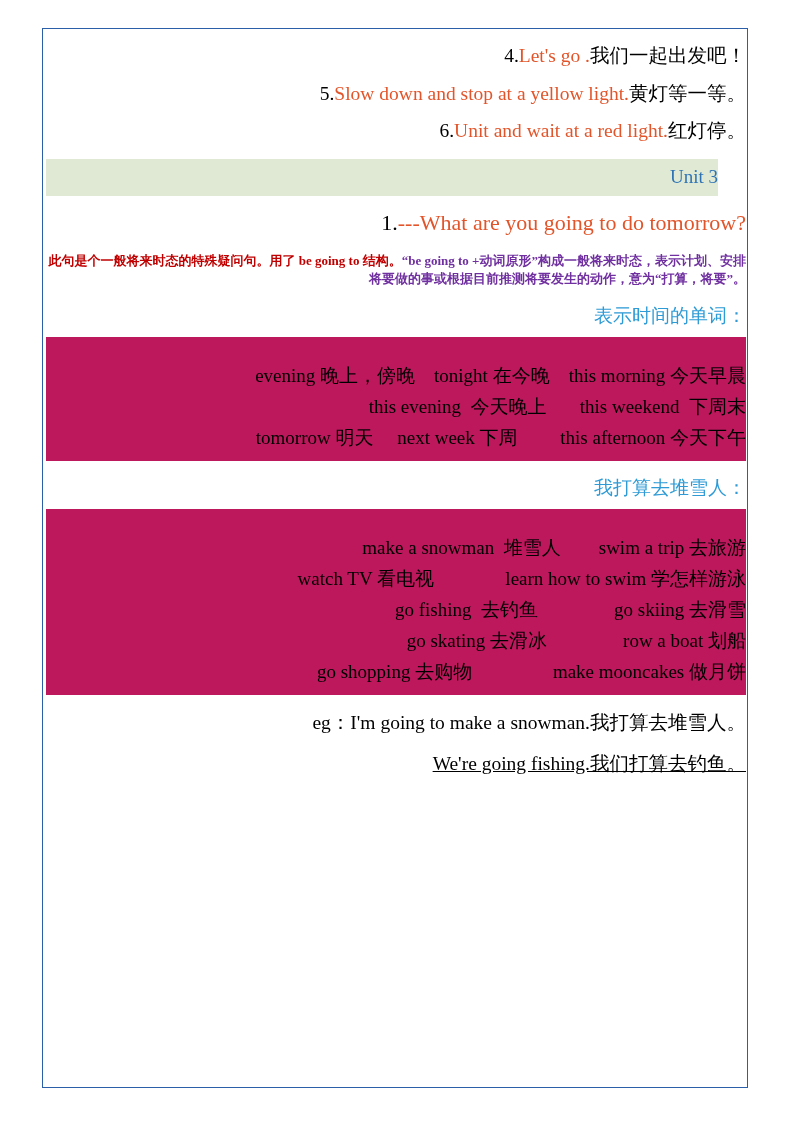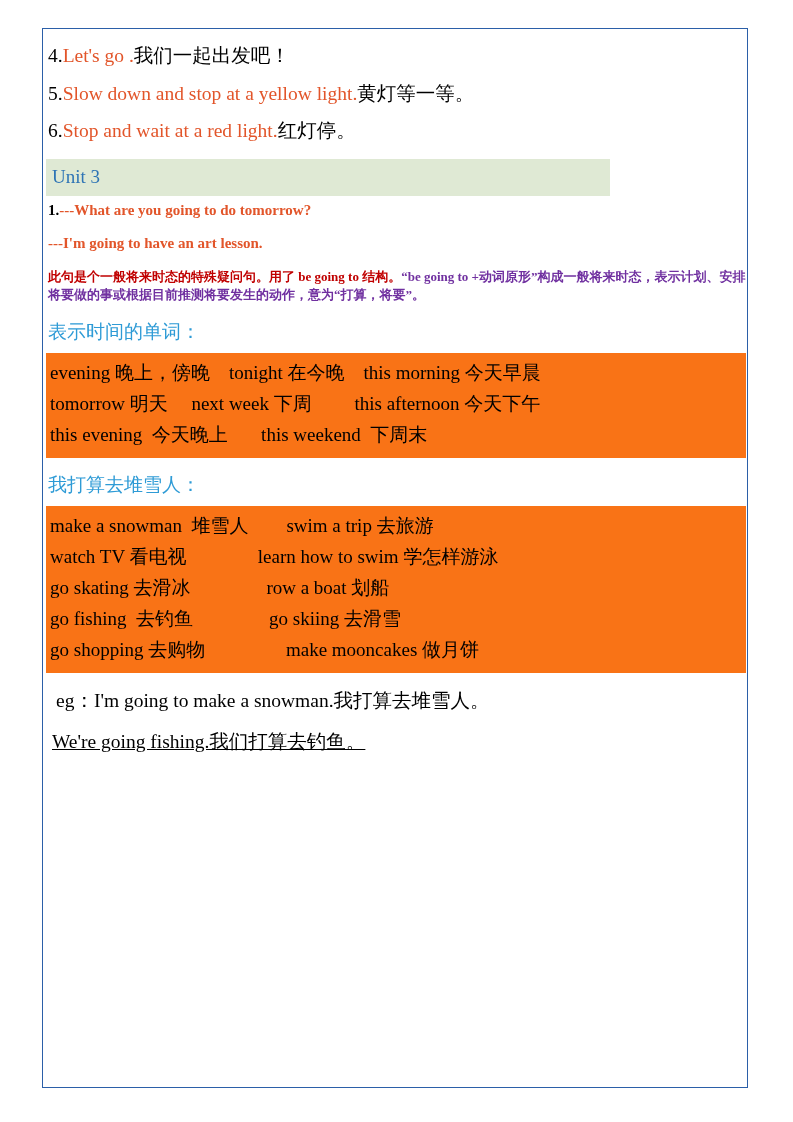--- a/index.html
+++ b/index.html
@@ -28,68 +28,68 @@
     border: 1px solid #2b5fa8;
     box-sizing: border-box;
   }
   .content {
     position: absolute;
     left: 46px;
     top: 46px;
     width: 700px;
     box-sizing: border-box;
     padding: 0 0 0 0;
+    text-align: right;
   }
   .line {
     font-size: 19.5px;
     line-height: 1.0;
     margin: 0 0 18px 0;
     padding: 0 0 0 2px;
     color: #000000;
     white-space: normal;
   }
   .en-orange { color: #e2552a; }
   .zh-black { color: #000000; }
   .unit-bar {
     background: #dfe9d4;
-    width: 564px;
+    width: 672px;
     box-sizing: border-box;
     padding: 7px 0 8px 6px;
-    margin: 0 0 6px 0;
+    margin: 0 0 14px 0;
     font-size: 19px;
     color: #2e74b5;
   }
   .q-line {
-    font-size: 15px;
+    font-size: 22px;
     color: #e2552a;
     margin: 0 0 16px 0;
     padding-left: 2px;
-    font-weight: bold;
   }
   .q-line .lead { color: #000000; }
   .explain {
     font-size: 13px;
     line-height: 1.45;
     margin: 0 0 14px 0;
     padding-left: 2px;
     font-weight: bold;
     color: #c00000;
   }
   .explain .purple { color: #7030a0; }
   .section-label {
     font-size: 19px;
     color: #2e9bd6;
-    margin: 0 16px 8px 0;
+    margin: 0 0 8px 0;
     padding-left: 2px;
   }
   .shaded {
-    background: #f97316;
+    background: #be185d;
     width: 700px;
     box-sizing: border-box;
-    padding: 4px 0 8px 0;
+    padding: 23px 0 8px 0;
     margin: 0 0 14px 0;
   }
   .shaded .row {
     font-size: 19px;
     color: #000000;
     line-height: 1.0;
     padding: 6px 0 6px 4px;
     white-space: pre;
   }
   .tail {
@@ -110,55 +110,52 @@
 
     <div class="line">
       <span>4.</span><span class="en-orange">Let's go .</span><span class="zh-black">我们一起出发吧！</span>
     </div>
 
     <div class="line">
       <span>5.</span><span class="en-orange">Slow down and stop at a yellow light.</span><span class="zh-black">黄灯等一等。</span>
     </div>
 
     <div class="line">
-      <span>6.</span><span class="en-orange">Stop and wait at a red light.</span><span class="zh-black">红灯停。</span>
+      <span>6.</span><span class="en-orange">Unit and wait at a red light.</span><span class="zh-black">红灯停。</span>
     </div>
 
 
     <div class="unit-bar">
       <span>Unit 3</span>
     </div>
 
     <div class="q-line">
       <span class="lead">1.</span><span>---What are you going to do tomorrow?</span>
     </div>
 
-    <div class="q-line">
-      <span>---I'm going to have an art lesson.</span>
-    </div>
 
     <div class="explain">
       <span>此句是个一般将来时态的特殊疑问句。用了 be going to  结构。</span><span class="purple">“be going to +动词原形”构成一般将来时态，表示计划、安排将要做的事或根据目前推测将要发生的动作，意为“打算，将要”。</span>
     </div>
 
     <div class="section-label">表示时间的单词：</div>
 
     <div class="shaded">
       <div class="row">evening 晚上，傍晚    tonight 在今晚    this morning 今天早晨</div>
+      <div class="row">this evening  今天晚上       this weekend  下周末</div>
       <div class="row">tomorrow 明天     next week 下周         this afternoon 今天下午</div>
-      <div class="row">this evening  今天晚上       this weekend  下周末</div>
     </div>
 
     <div class="section-label">我打算去堆雪人：</div>
 
     <div class="shaded">
       <div class="row">make a snowman  堆雪人        swim a trip 去旅游</div>
       <div class="row">watch TV 看电视               learn how to swim 学怎样游泳</div>
+      <div class="row">go fishing  去钓鱼                go skiing 去滑雪</div>
       <div class="row">go skating 去滑冰                row a boat 划船</div>
-      <div class="row">go fishing  去钓鱼                go skiing 去滑雪</div>
       <div class="row">go shopping 去购物                 make mooncakes 做月饼</div>
     </div>
 
     <div class="tail"> eg：I'm going to make a snowman.我打算去堆雪人。</div>
     <div class="tail noindent">We're going fishing.我们打算去钓鱼。</div>
 
   </div>
 </div>
 
 </body></html>

